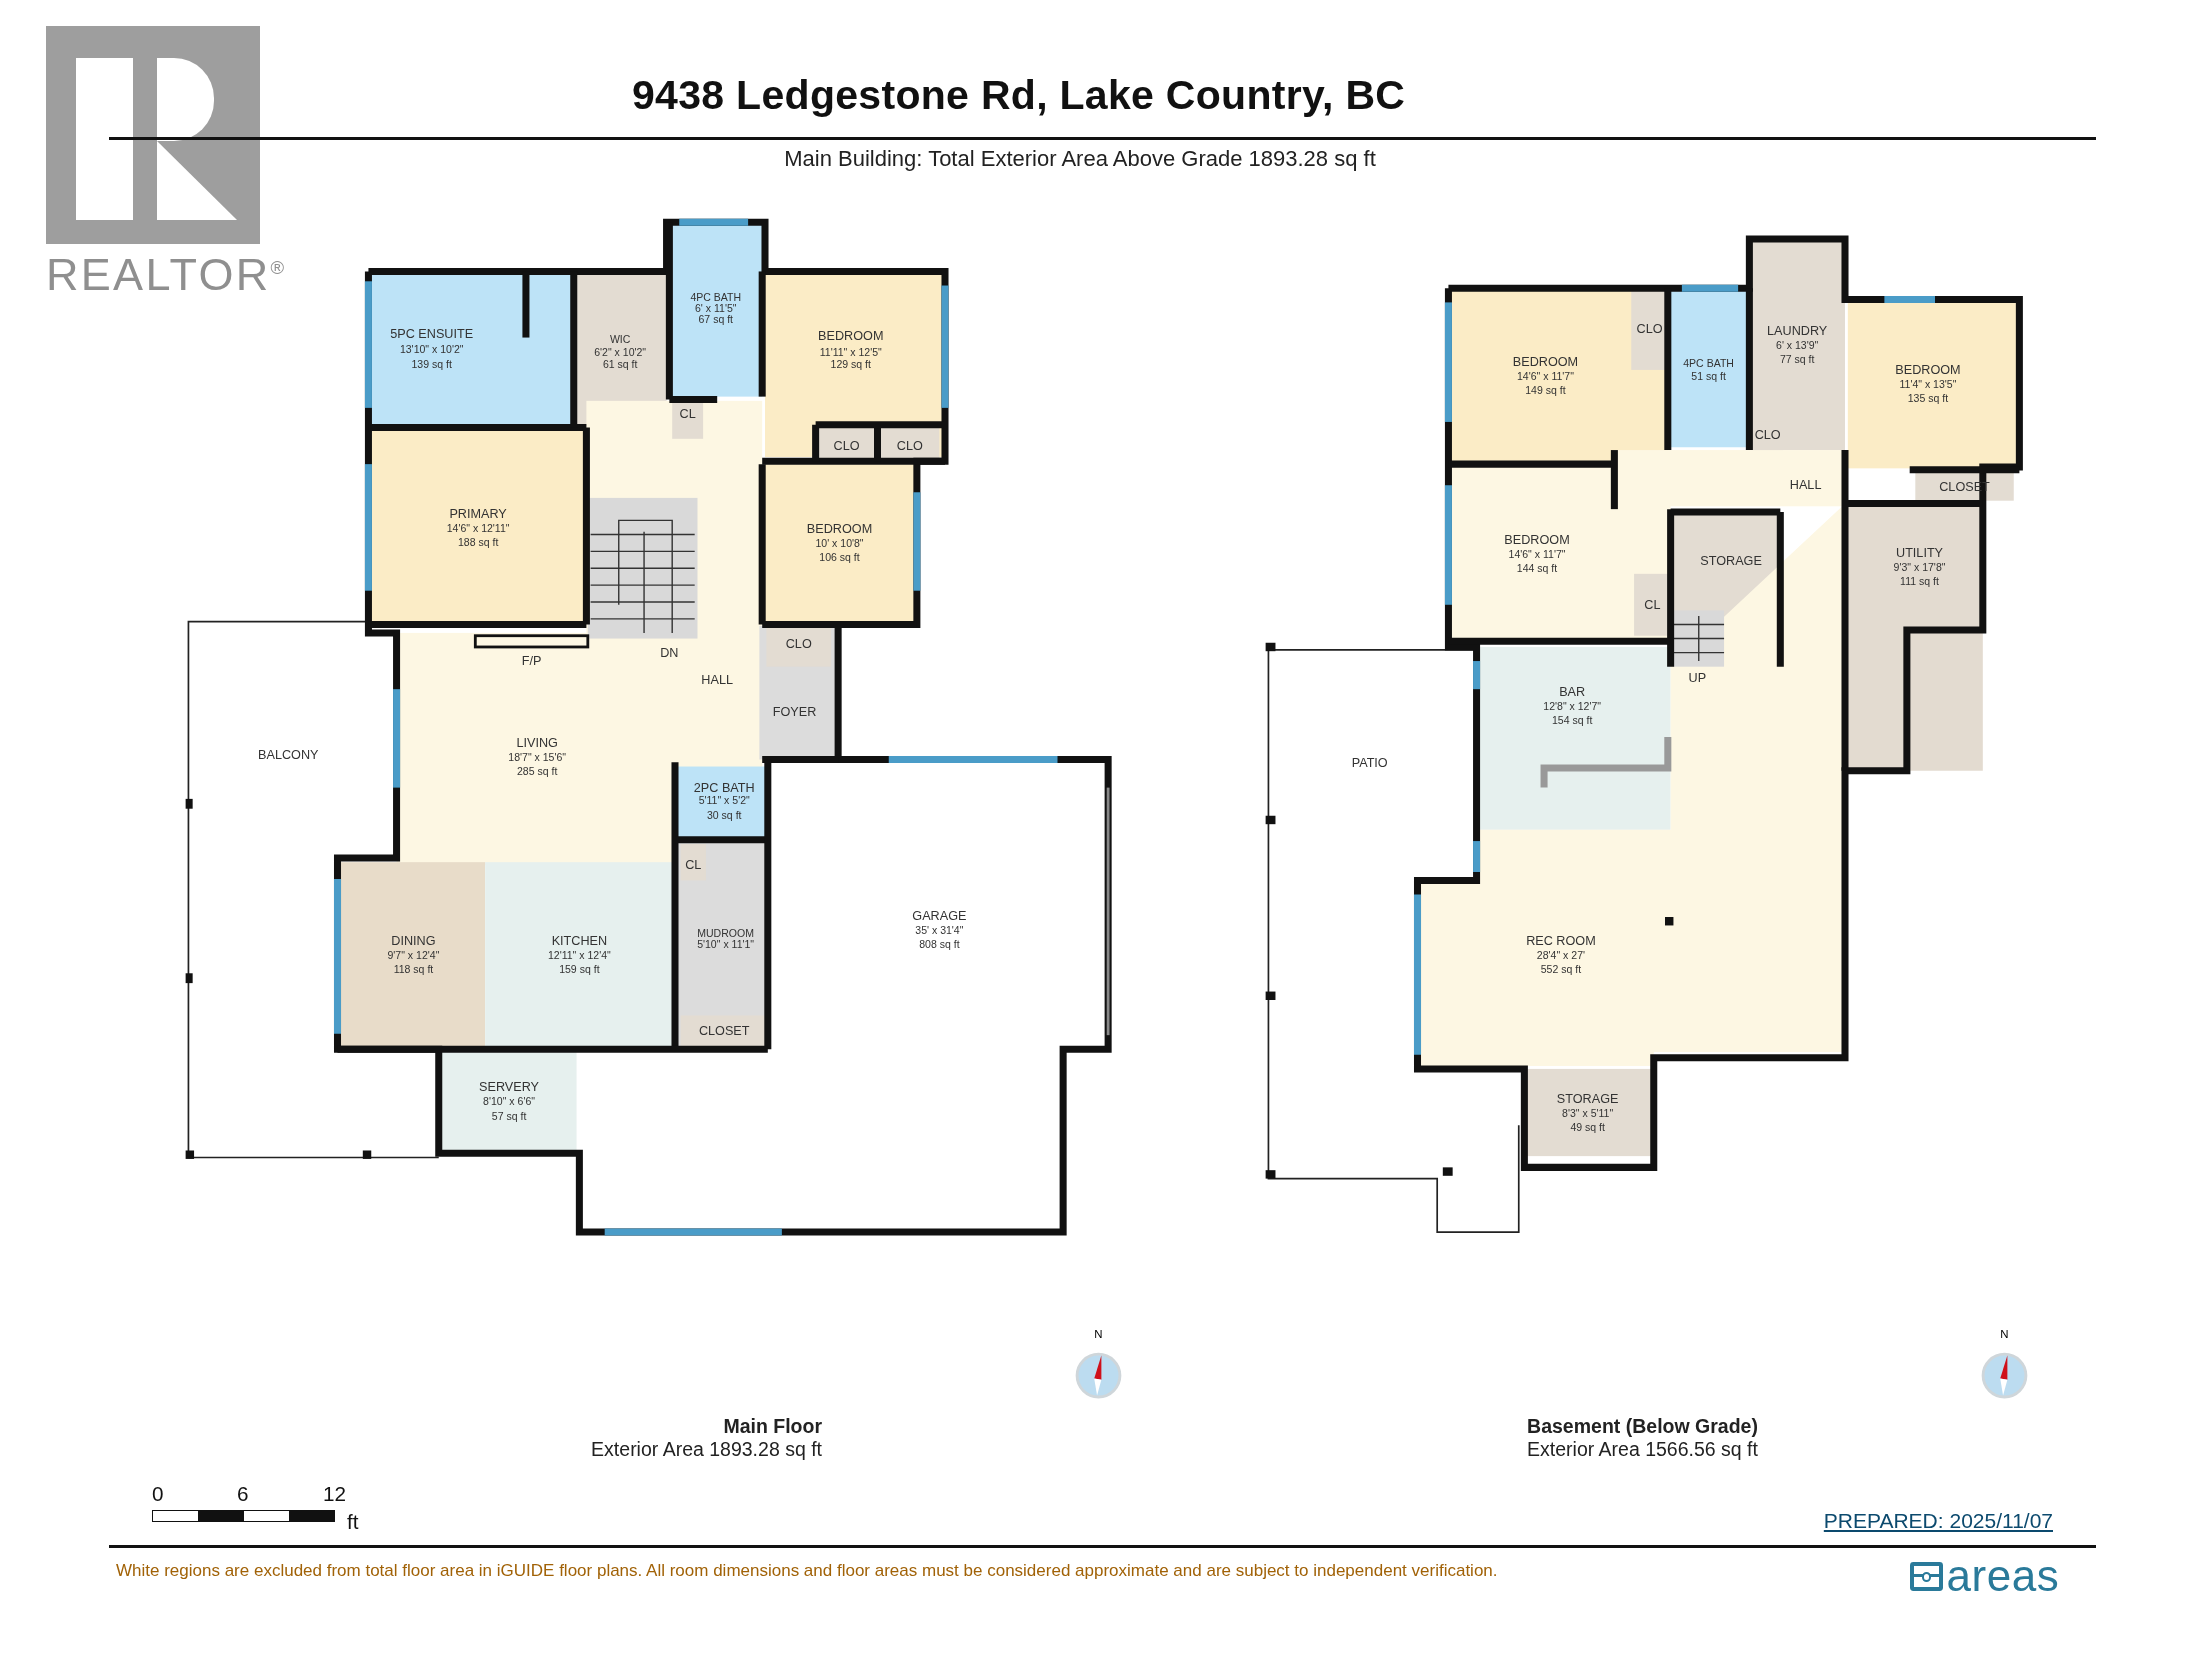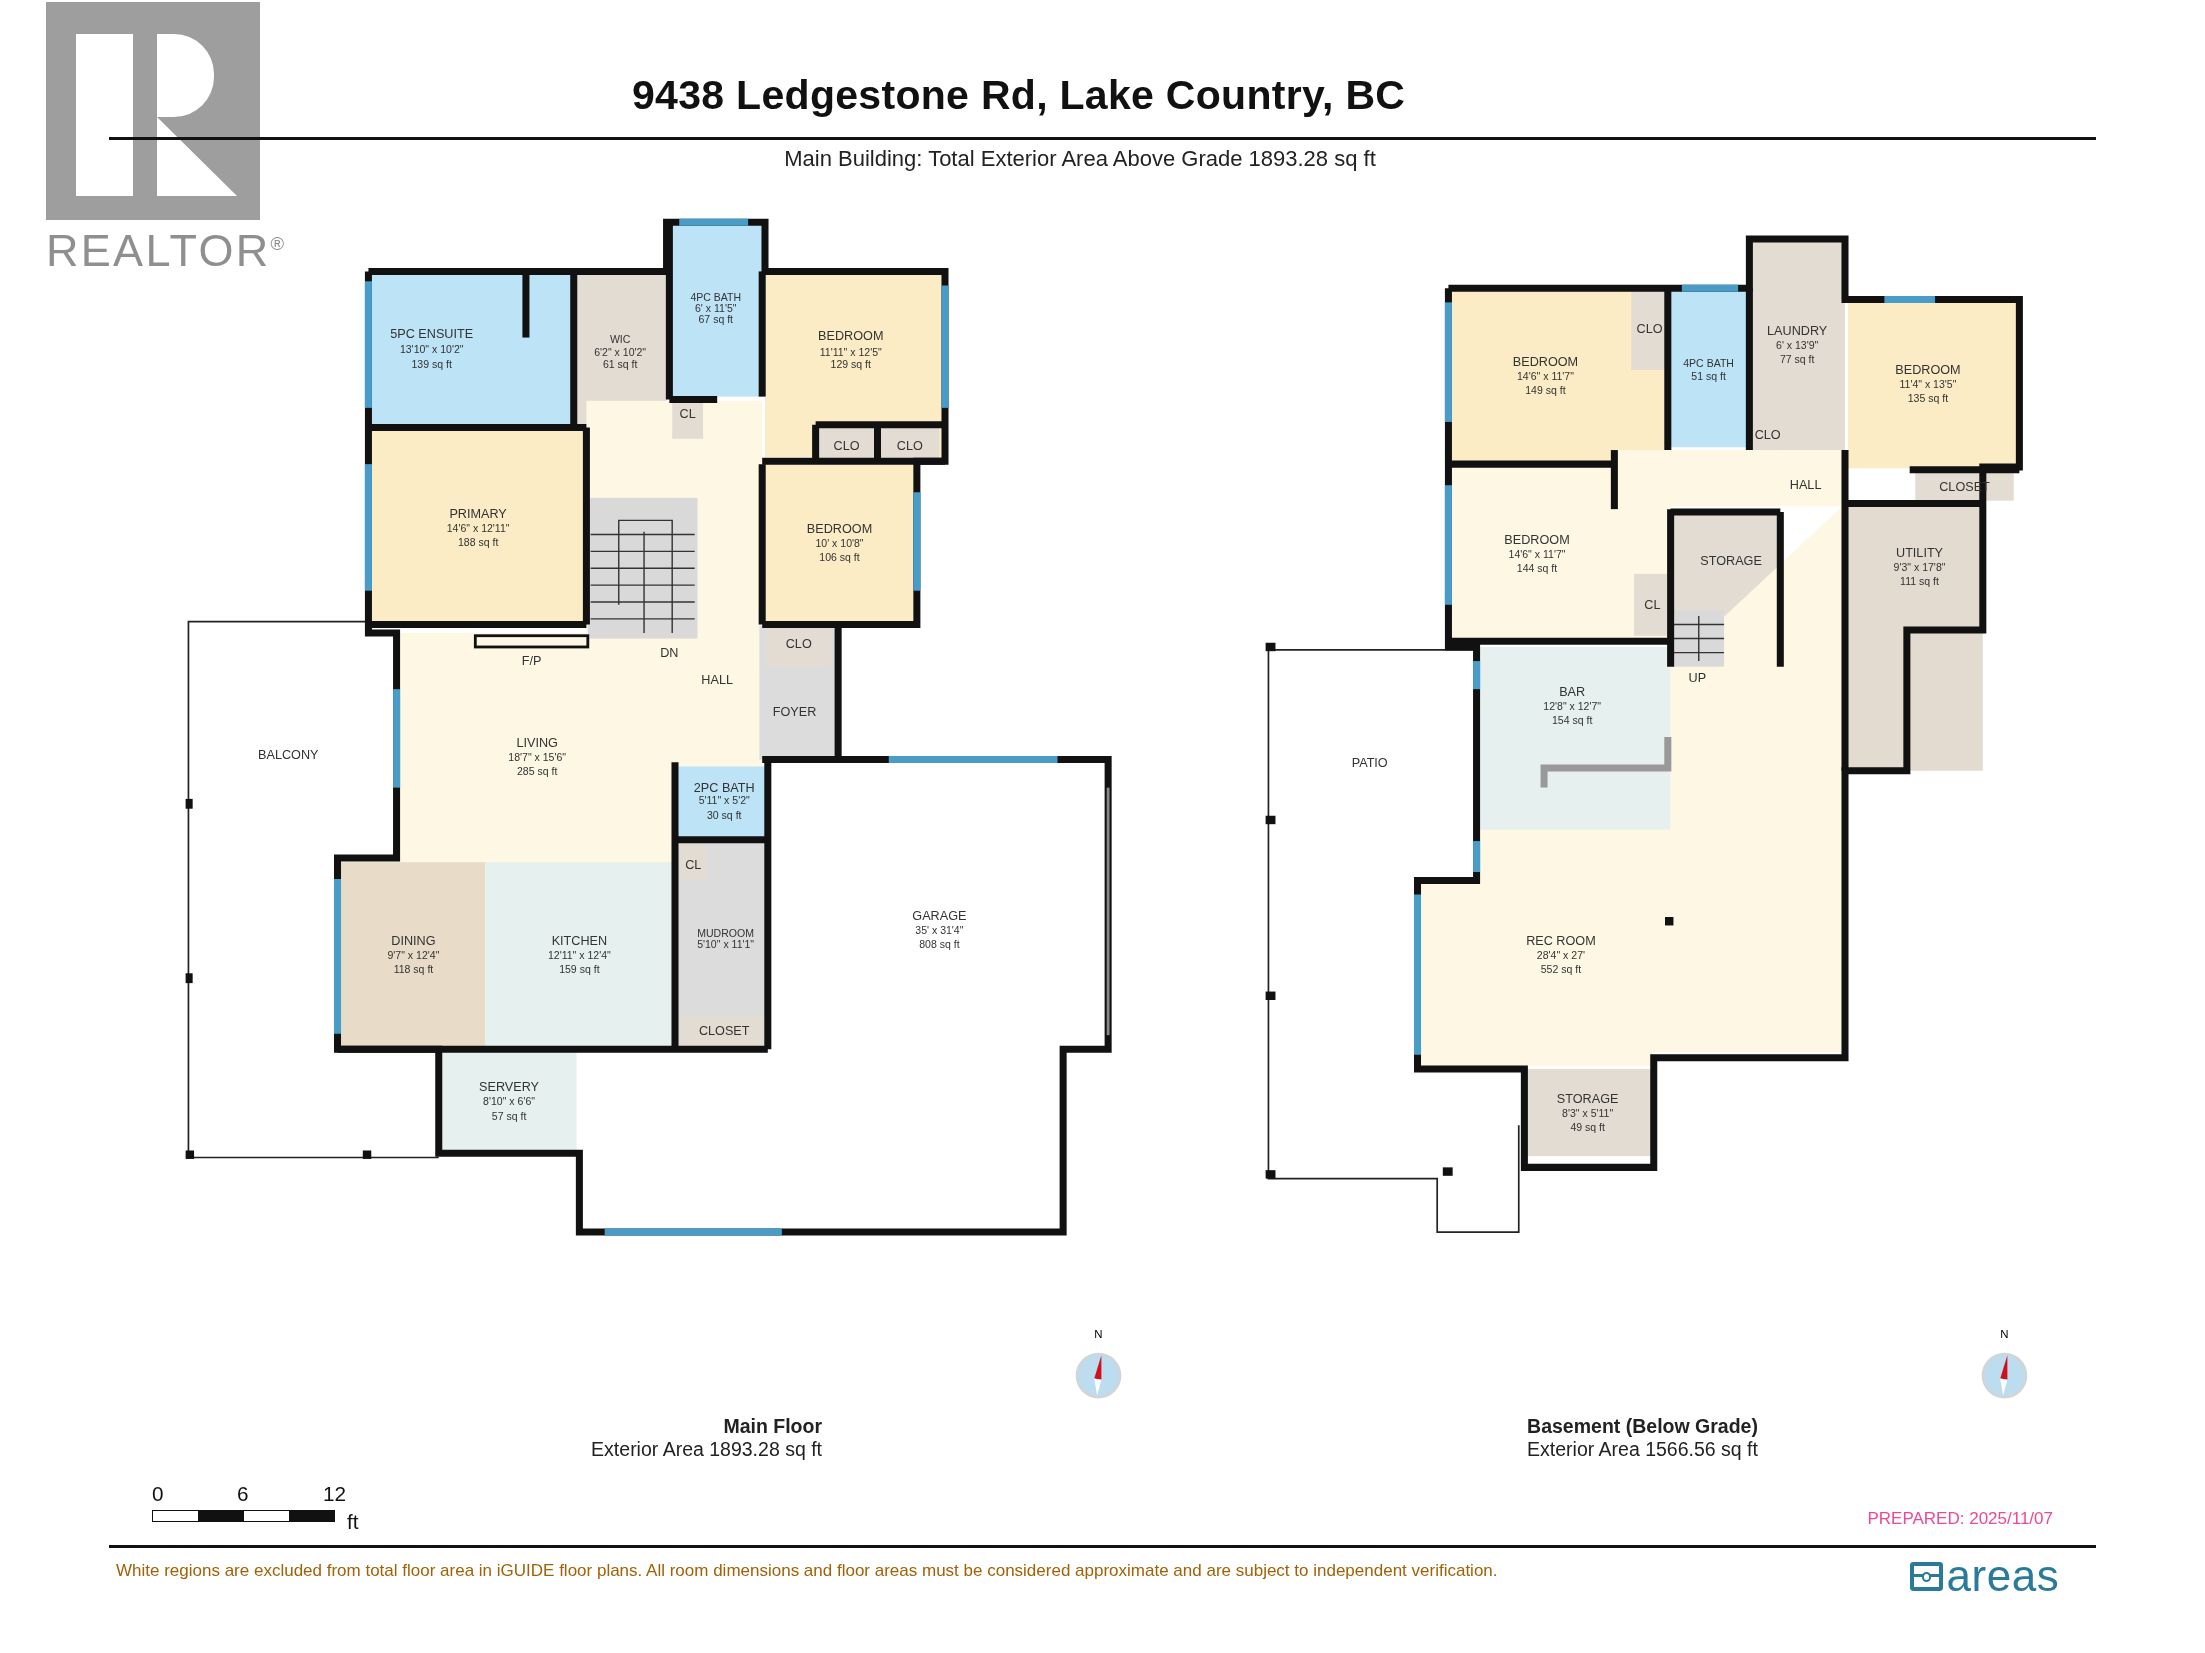--- a/index.html
+++ b/index.html
@@ -2,33 +2,33 @@
 <html style="font-size:9.2px"><head>
 <meta charset="utf-8">
 <style>
   html, body { margin:0; padding:0; background:#ffffff; }
   body { width:2205px; height:1654px; overflow:hidden; position:relative; font-family:"Liberation Sans", sans-serif; color:#111; }
   .canvas { position:absolute; left:0; top:0; width:2205px; height:1654px; }
   svg.plan { position:absolute; left:0; top:0; width:2205px; height:1654px; }
   .title { position:absolute; left:632px; width:896px; top:72px; text-align:left; font-weight:bold; font-size:41px; letter-spacing:0.3px; }
   .rule { position:absolute; background:#111; }
   .subtitle { position:absolute; left:632px; width:896px; top:146px; text-align:center; font-size:22px; color:#222; }
-  .realtor { position:absolute; left:46px; top:2px; width:179px; }
+  .realtor { position:absolute; left:46px; top:26px; width:179px; }
   .realtor-box { width:214px; height:218px; background:#9e9e9e; position:relative; }
   .realtor-word { font-size:45px; color:#8f8f8f; letter-spacing:2.3px; margin-top:4.6px; font-weight:normal; }
   .realtor-word sup { font-size:18.4px; }
   .floor-caption { position:absolute; text-align:center; font-size:19.5px; color:#222; }
   .floor-caption .name { font-weight:bold; }
   .scale { position:absolute; left:152px; top:1482px; }
   .scale .nums { position:relative; height:25px; font-size:20.7px; }
   .scale .nums span { position:absolute; top:0; }
   .scale .bar { display:flex; border:1.7px solid #111; width:181px; height:9.2px; margin-top:3.4px; }
   .scale .bar div { flex:1; }
   .scale .ft { position:absolute; left:195px; top:27.6px; font-size:20.7px; }
-  .prepared { position:absolute; right:152px; top:1509px; font-size:17px; color:#ec4899; }
+  .prepared { position:absolute; right:152px; top:1509px; font-size:21px; color:#0c4a6e;text-decoration:underline; }
   .disclaimer { position:absolute; left:116px; top:1561px; font-size:17px; color:#a16207; }
   .iguide { position:absolute; left:1910px; top:1551px; display:flex; align-items:center; color:#2a7a9a; font-size:44px; letter-spacing:0.6px; }
   .iguide .ico { width:33px; height:29px; border:4px solid #2a7a9a; border-radius:3.4px; margin-right:3.4px; position:relative; box-sizing:border-box; }
   .compass { position:absolute; }
 </style>
 </head>
 <body>
 
 <div class="canvas">
 

